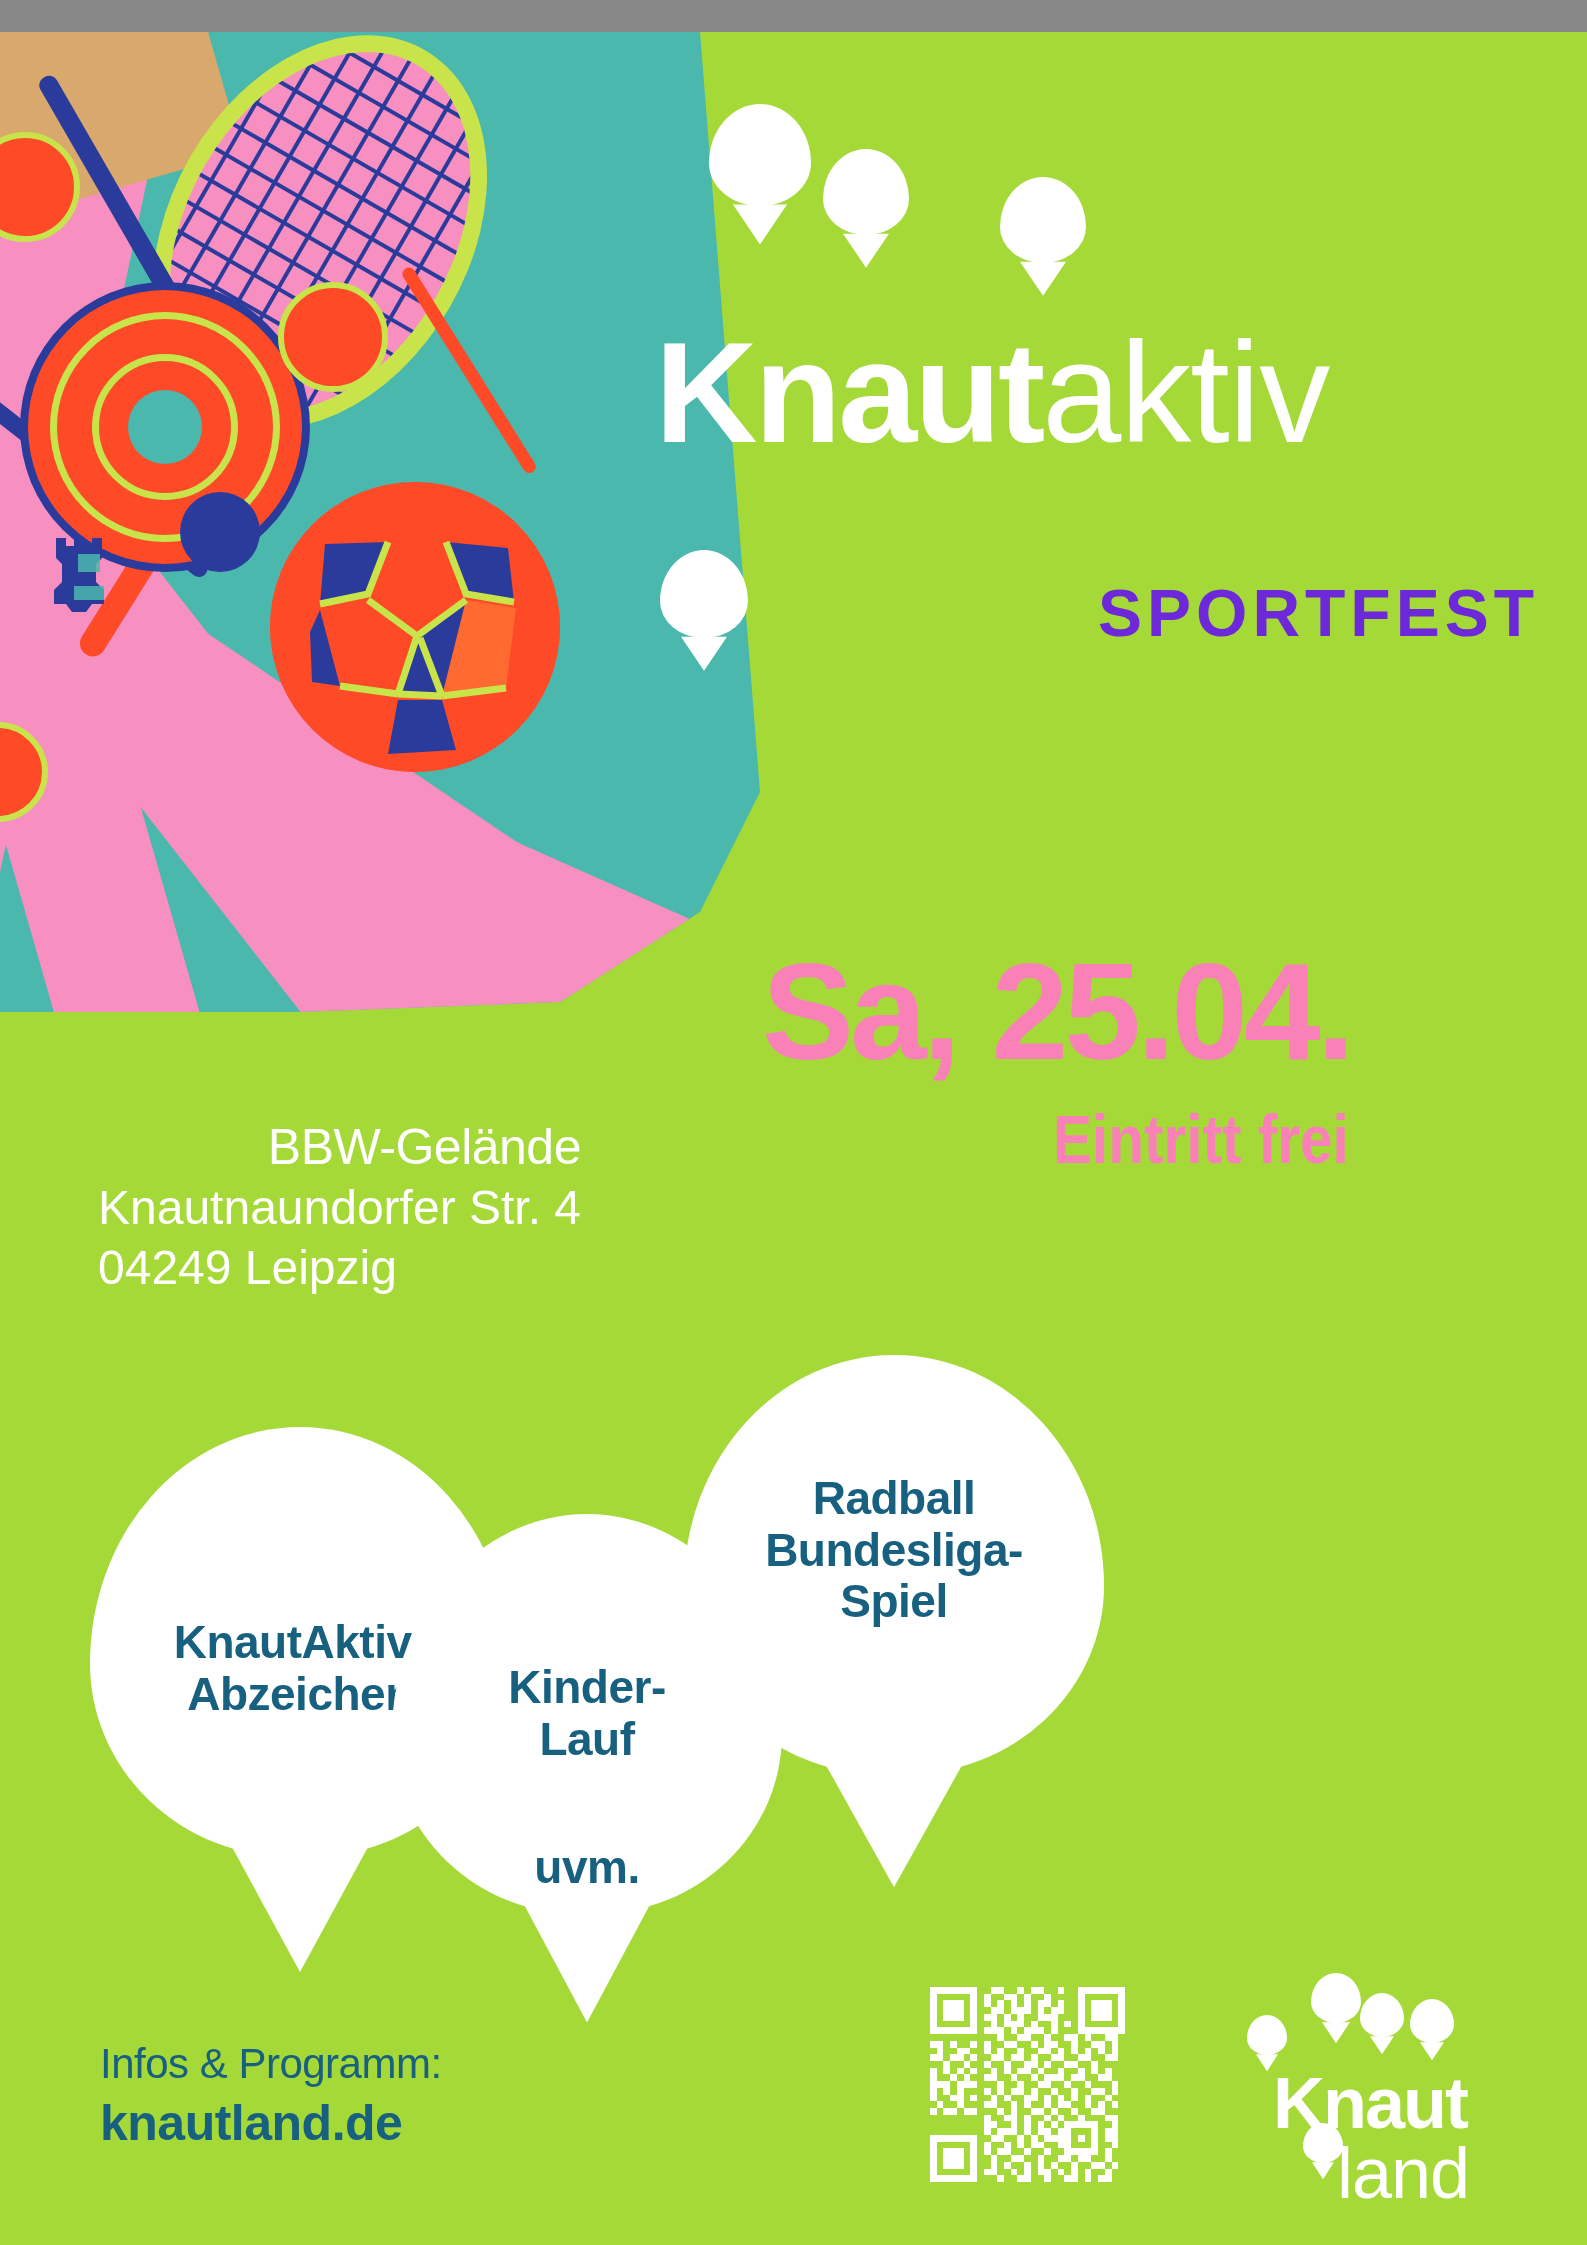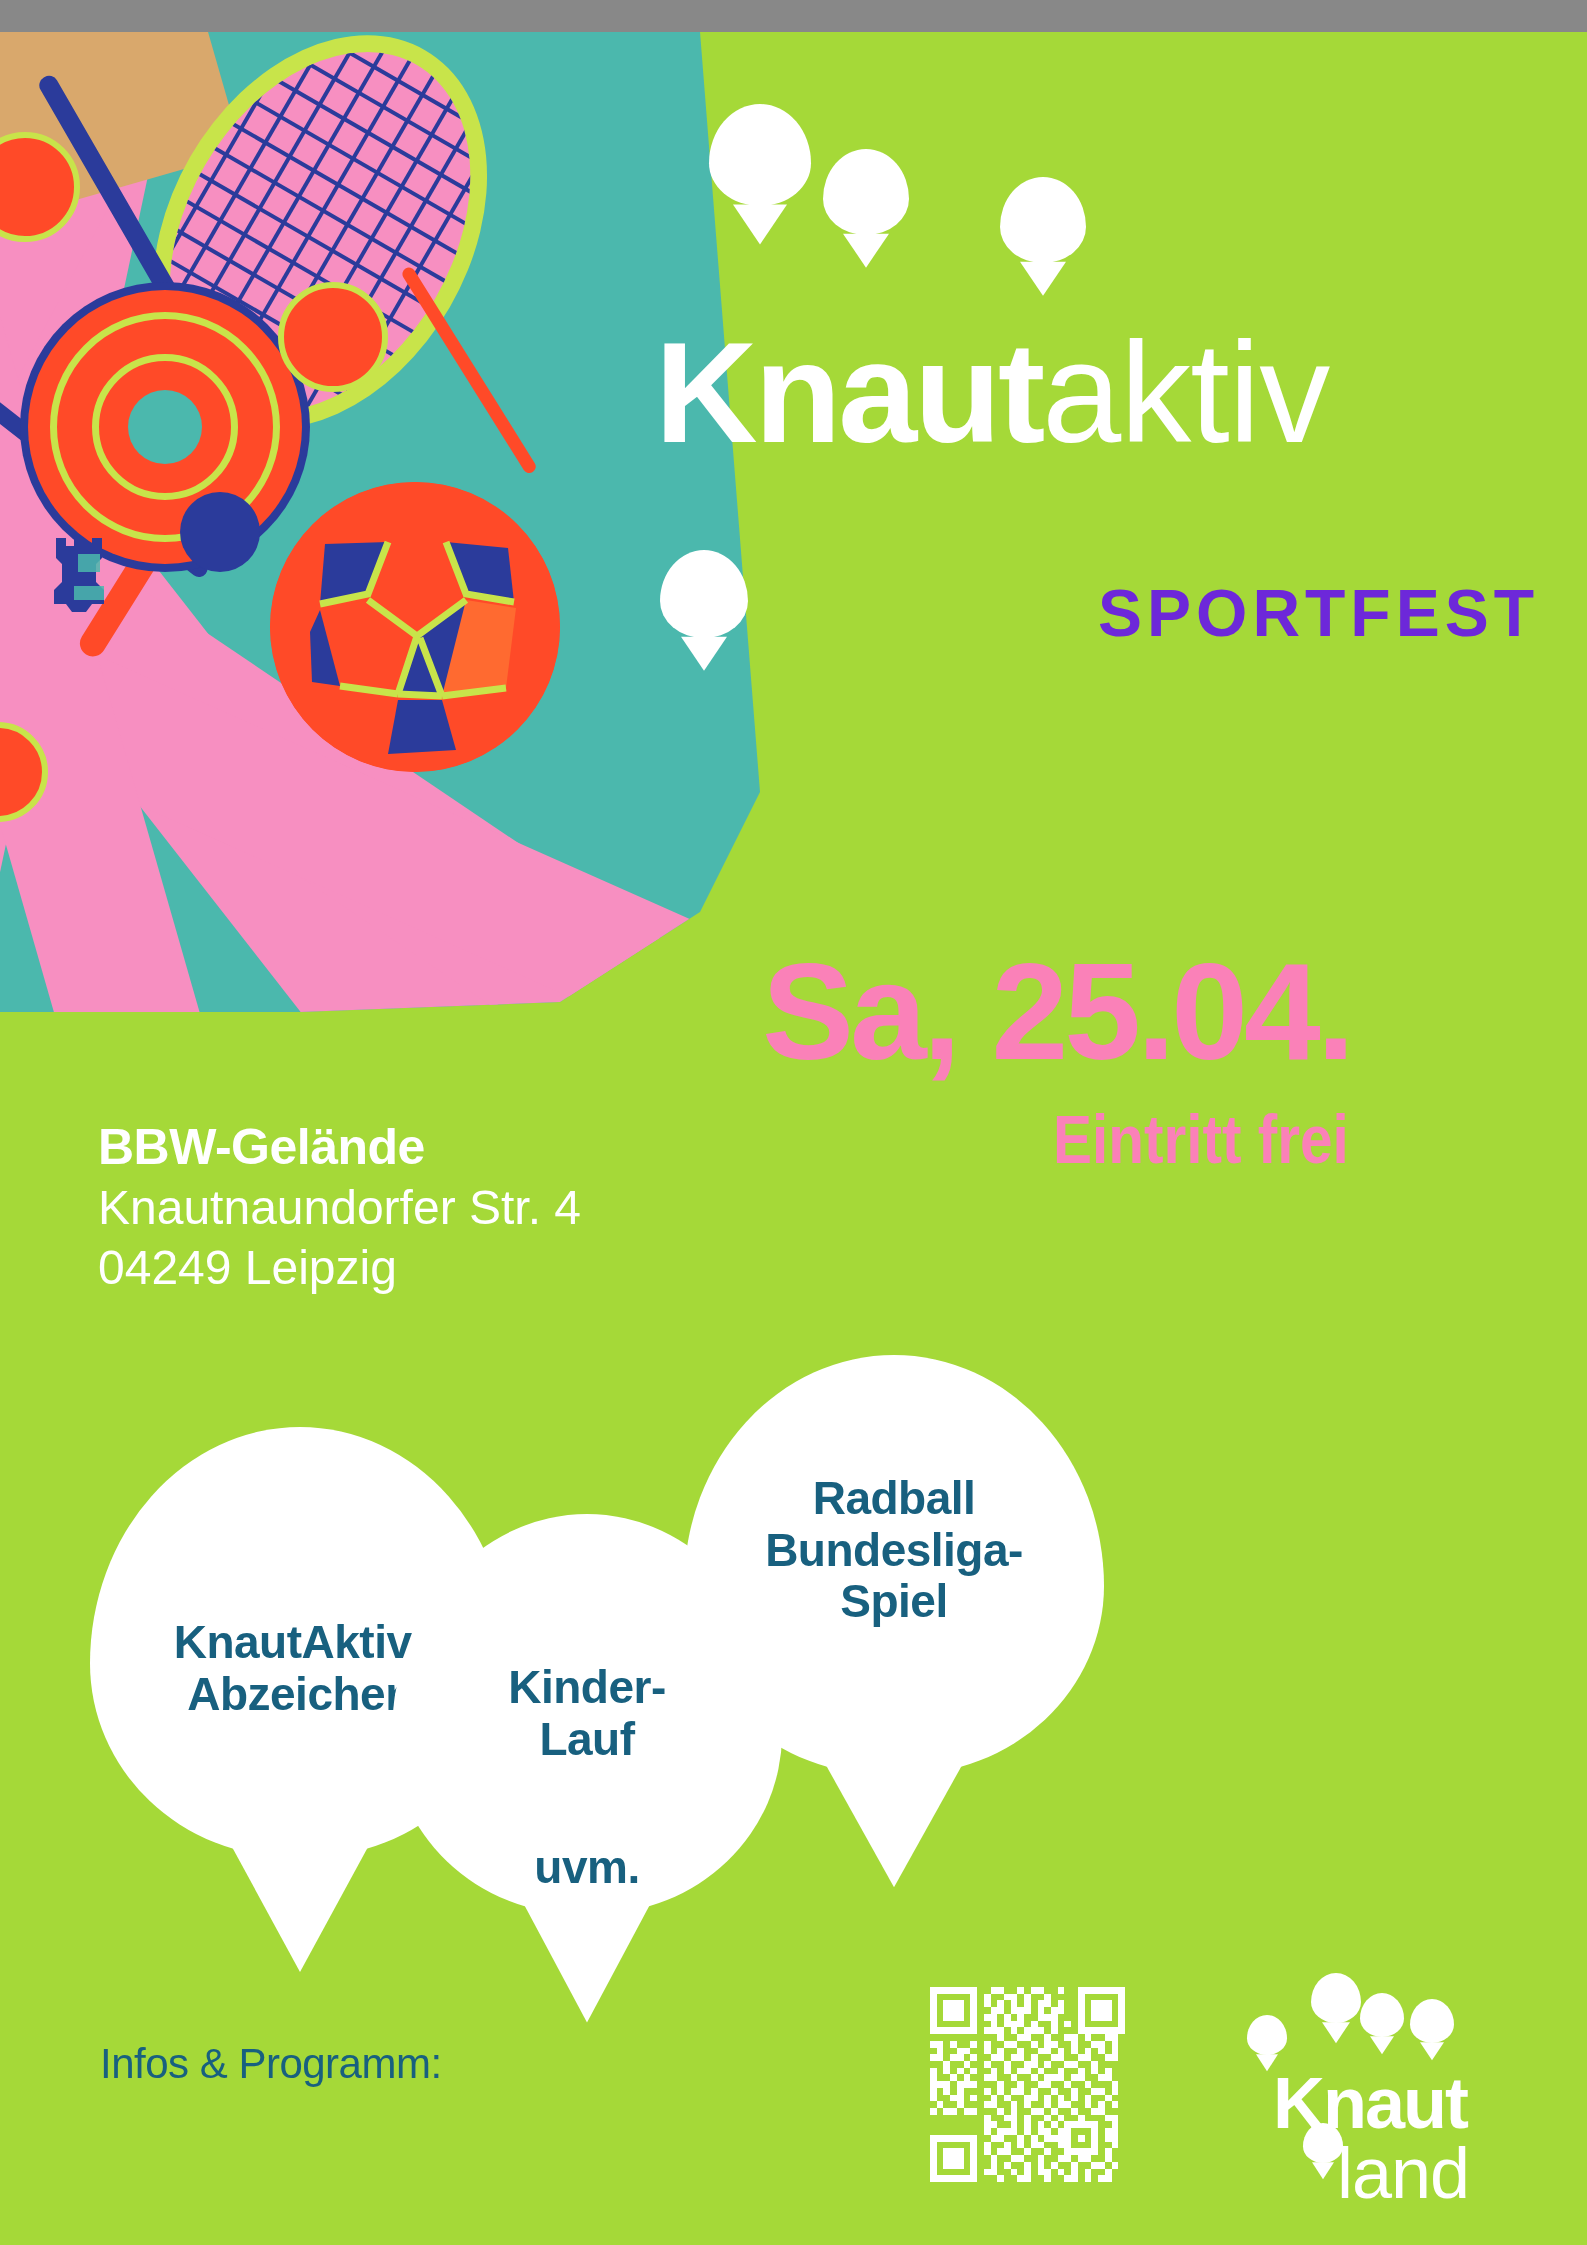--- a/index.html
+++ b/index.html
@@ -108,21 +108,21 @@
   }
   .eintritt{
     position:absolute;left:1053px;top:1068px;
     color:#fa81b8;font-weight:bold;font-size:68px;
     letter-spacing:0px;white-space:nowrap;
     transform:scaleX(.86);transform-origin:left top;
   }
 
   
   .addr{position:absolute;left:98px;top:1085px;color:#fff;}
-  .addr .l1{font-size:50px;font-weight:bold;letter-spacing:-0.5px;line-height:1.22;}
+  .addr .l1{font-size:50px;font-weight:normal;letter-spacing:-0.5px;line-height:1.22;text-align:right;}
   .addr .l2,.addr .l3{font-size:48px;font-weight:300;letter-spacing:0px;line-height:1.25;}
 
   
   .info{position:absolute;left:100px;top:2005px;color:#18607f;}
   .info .l1{font-size:42px;font-weight:300;line-height:1.28;letter-spacing:-0.5px;}
   .info .l2{font-size:50px;font-weight:bold;line-height:1.28;letter-spacing:-0.5px;}
 
   
   .qr{position:absolute;left:930px;top:1955px;width:195px;height:195px;}
 
@@ -268,20 +268,21 @@
   <div class="callout" style="left:392px;top:1482px;width:390px;height:400px;--tw:63px;--th:118px;">
     <div class="shape"></div>
     <div class="tip"></div>
     <div class="txt" style="top:148px;font-size:46px;">Kinder-
 Lauf</div>
     <div class="txt" style="top:328px;font-size:46px;">uvm.</div>
   </div>
 
   <div class="info">
     <div class="l1">Infos &amp; Programm:</div>
+    <div class="l2">knautland.de</div>
   </div>
 
   <div class="qr">
     <svg width="195" height="195" viewBox="0 0 29 29" shape-rendering="crispEdges">
       <g fill="#ffffff">
 
         <rect x="0" y="0" width="7" height="1"></rect>
           <rect x="0" y="6" width="7" height="1"></rect>
         <rect x="0" y="0" width="1" height="7"></rect>
           <rect x="6" y="0" width="1" height="7"></rect>

